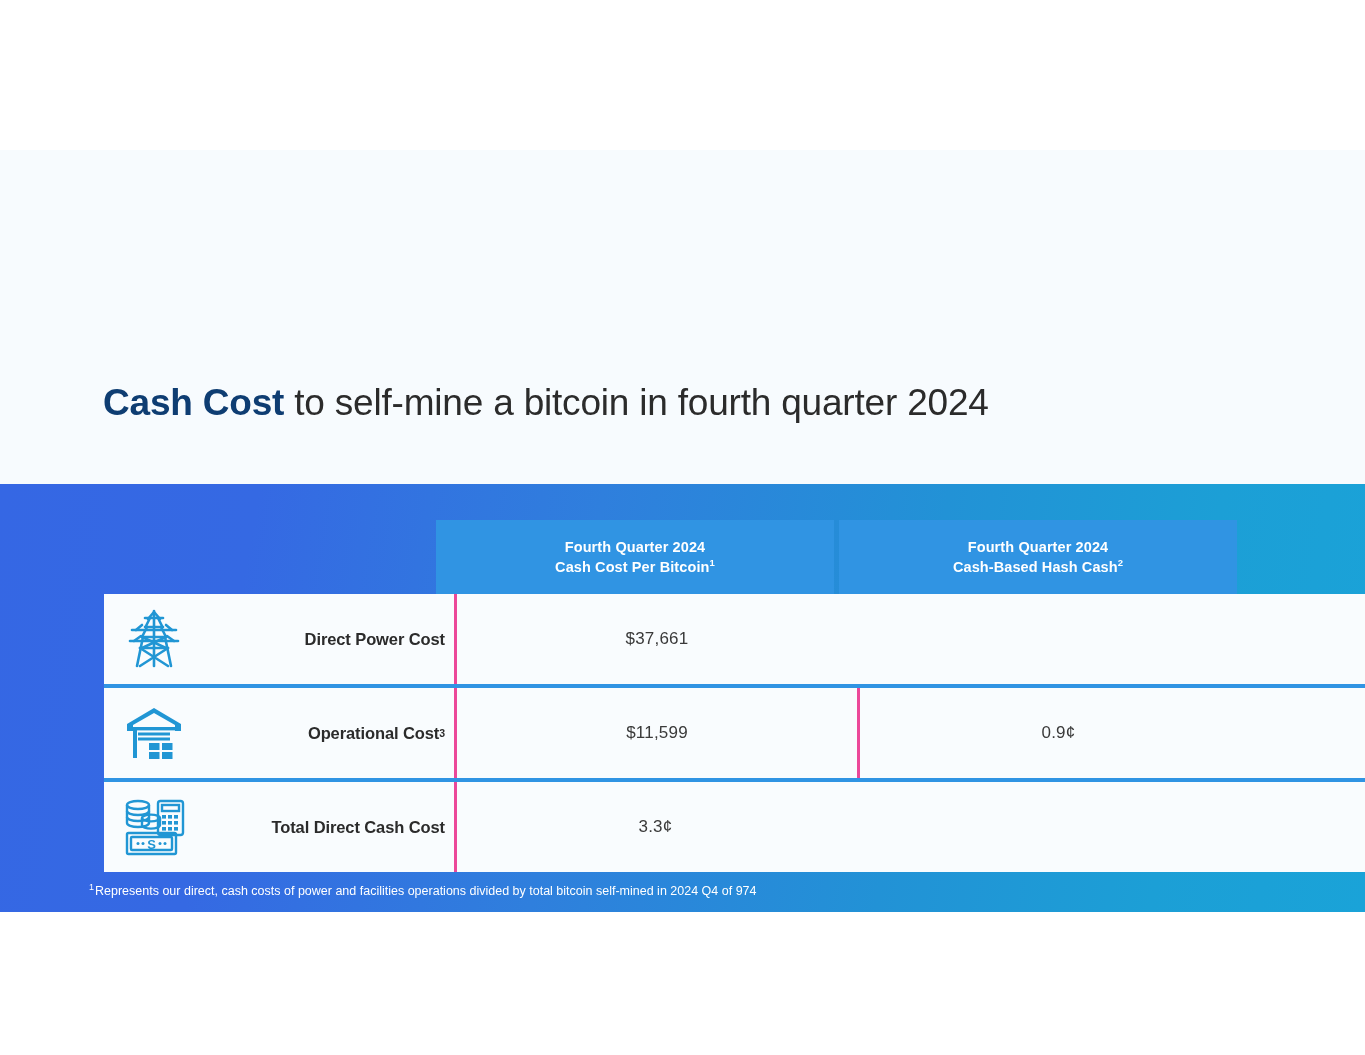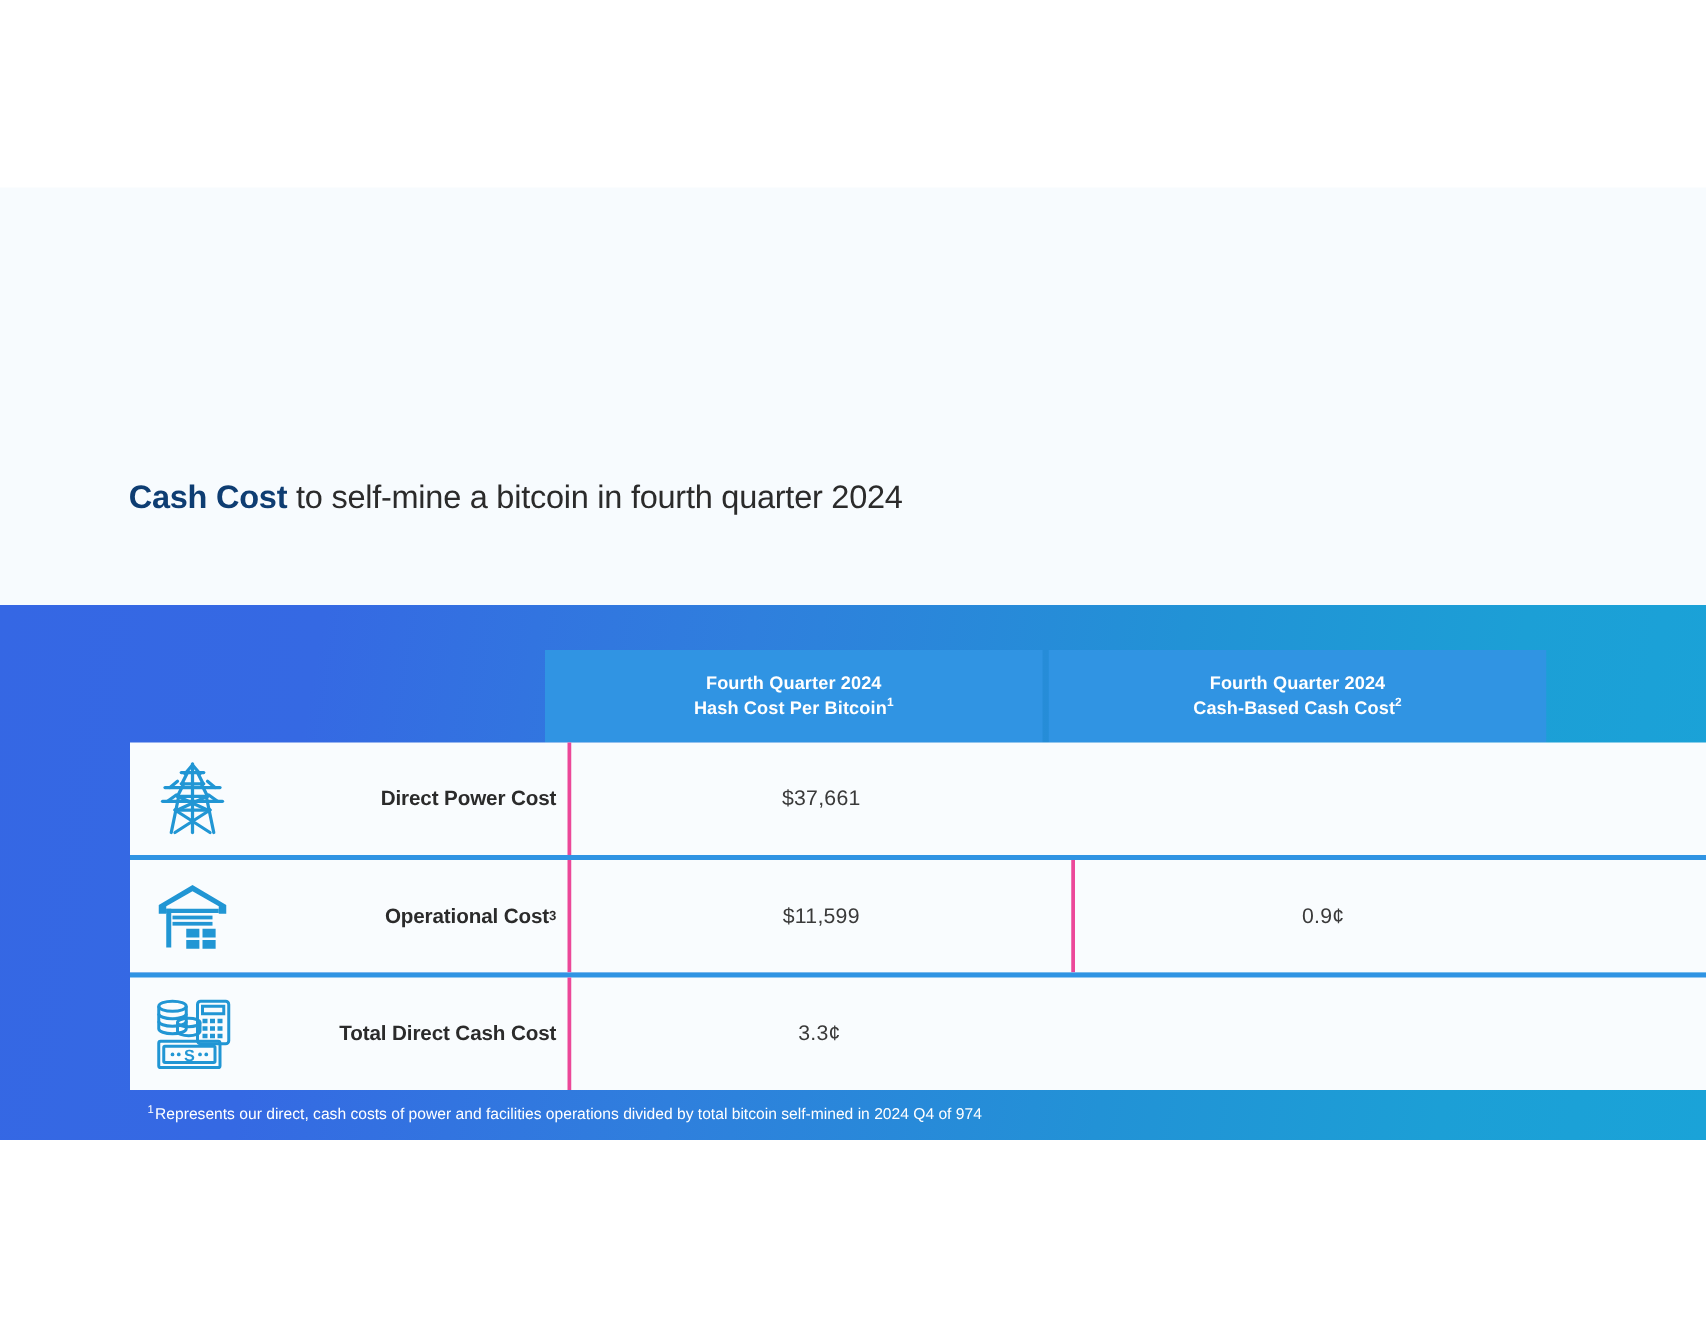--- a/index.html
+++ b/index.html
@@ -18,21 +18,21 @@
 
   
   .band{
     position:absolute;left:0;top:334px;width:1365px;height:428px;
     background:linear-gradient(100deg,#3567e4 0%,#3569e3 18%,#2f7fdd 42%,#2292d6 66%,#1c9fd6 85%,#1aa3d8 100%);
   }
 
   
   .title{
     position:absolute;left:103px;top:232px;
-    font-size:26px;font-weight:400;color:#2b2b2b;
+    font-size:37px;font-weight:400;color:#2b2b2b;
     letter-spacing:-0.2px;white-space:nowrap;
   }
   .title .accent{color:#0e3d72;font-weight:700;}
 
   
   .table{position:absolute;left:86px;top:370px;width:1323px;}
 
   .hdr-row{display:flex;height:74px;}
   .hdr-spacer{width:350px;flex:0 0 350px;}
   .hdr-cell{
@@ -59,21 +59,21 @@
   .c-label sup{font-size:10.5px;vertical-align:super;line-height:0;}
   .c-val{
     flex:0 0 403px;width:403px;display:flex;align-items:center;justify-content:center;
     font-size:17px;color:#3a3a3a;letter-spacing:0.2px;
     border-left:3px solid #ec4899;box-sizing:border-box;
   }
   .c-val.last{flex:0 0 400px;width:400px;}
 
   
   .notes{
-    position:absolute;left:118px;top:733px;width:1000px;
+    position:absolute;left:89px;top:733px;width:1000px;
     color:#ffffff;font-size:12.5px;line-height:17.2px;
   }
   .note{white-space:nowrap;}
   .note sup{font-size:9px;vertical-align:super;line-height:0;margin-right:1px;}
   .note.indent{padding-left:11px;}
   .ico{display:block;}
 </style>
 </head>
 <body>
 
@@ -83,25 +83,25 @@
     <div class="band"></div>
 
     <div class="title"><span class="accent">Cash Cost</span><span> to self-mine a bitcoin in fourth quarter 2024</span></div>
 
     <div class="table">
 
       <div class="hdr-row">
         <div class="hdr-spacer"></div>
         <div class="hdr-cell">
           <div>Fourth Quarter 2024</div>
-          <div><span>Hash Cost Per Bitcoin</span><sup>1</sup></div>
+          <div><span>Cash Cost Per Bitcoin</span><sup>1</sup></div>
         </div>
         <div class="hdr-cell second">
           <div>Fourth Quarter 2024</div>
-          <div><span>Cash-Based Cash Cost</span><sup>2</sup></div>
+          <div><span>Cash-Based Hash Cash</span><sup>2</sup></div>
         </div>
       </div>
 
       <div class="grid">
 
         <div class="row">
           <div class="c-icon">
             <svg class="ico" width="60" height="62" viewBox="0 0 60 62">
               <g stroke="#2196d4" stroke-width="2.6" fill="none" stroke-linecap="round">
                 <path d="M30 3 L30 58"></path>

